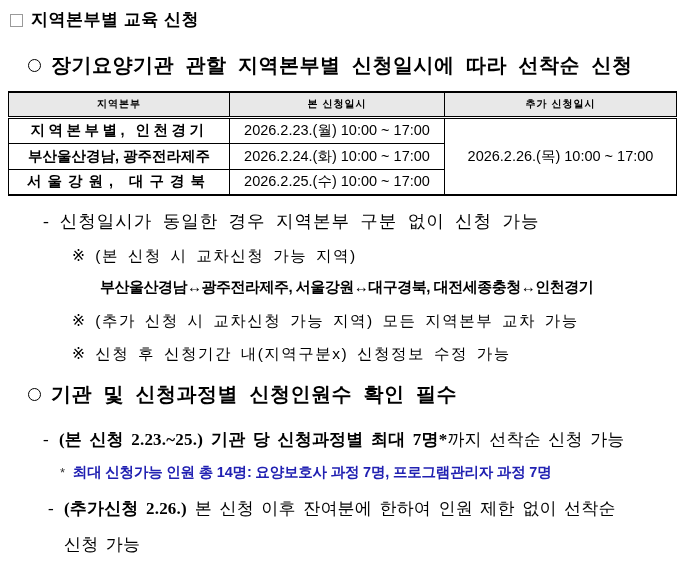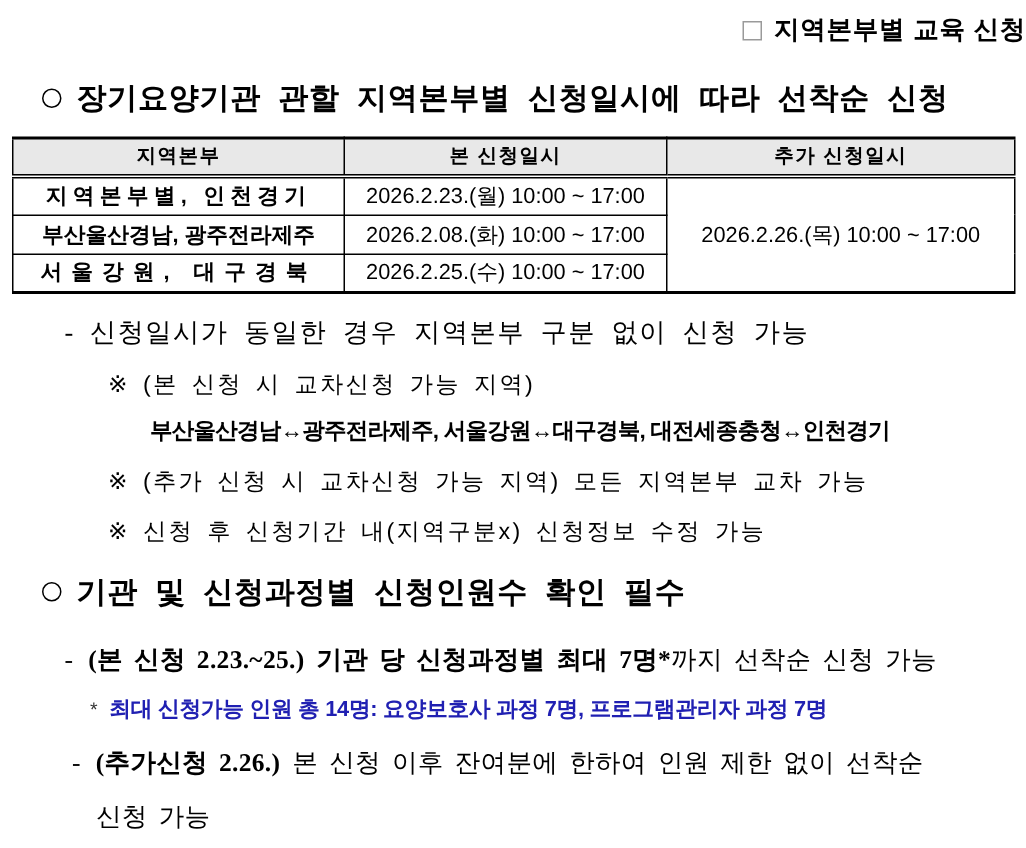--- a/index.html
+++ b/index.html
@@ -8,21 +8,21 @@
     width: 684px; height: 565px; overflow: hidden;
     font-family: "Liberation Sans", "DejaVu Sans", sans-serif;
     color: #000;
   }
   .doc { position: relative; width: 684px; height: 565px; background: #fff; }
 
   
   .page-title {
     margin: 8px 0 0 10px;
     font-size: 17px; font-weight: bold; letter-spacing: 0.5px;
-    display: flex; align-items: center; gap: 8px; justify-content: flex-end;
+    display: flex; align-items: center; gap: 8px;
   }
   .square-bullet {
     display: inline-block; width: 13px; height: 13px;
     border: 1.5px solid #9a9a9a; background: #fff; margin-top: 1px;
   }
 
   
   .section-heading {
     font-family: "Liberation Serif", "DejaVu Serif", serif;
     font-size: 20px; font-weight: bold;
@@ -42,21 +42,21 @@
     margin: 12px 0 0 8px; width: 668px;
     border-collapse: collapse; table-layout: fixed;
     border-top: 2.5px solid #000; border-bottom: 2.5px solid #000;
     border-left: 1px solid #000; border-right: 1px solid #000;
   }
   table.schedule col.c1 { width: 221px; }
   table.schedule col.c2 { width: 215px; }
   table.schedule col.c3 { width: 232px; }
   table.schedule th {
     background: #e8e8e8; height: 25px;
-    font-size: 13px; font-weight: bold; letter-spacing: 1px;
+    font-size: 10px; font-weight: bold; letter-spacing: 1px;
     border: 1px solid #000; border-bottom: 3px double #000;
     text-align: center; vertical-align: middle;
   }
   table.schedule td {
     height: 26px; border: 1px solid #000;
     text-align: center; vertical-align: middle;
     font-size: 14.5px; white-space: nowrap;
   }
   td.region { font-weight: bold; font-size: 15px; }
   td.sp-wide  { letter-spacing: 3.5px; }
@@ -129,21 +129,21 @@
       </tr>
     </thead>
     <tbody>
       <tr>
         <td class="region sp-wide">지역본부별, 인천경기</td>
         <td class="datetime">2026.2.23.(월) 10:00 ~ 17:00</td>
         <td class="datetime" rowspan="3">2026.2.26.(목) 10:00 ~ 17:00</td>
       </tr>
       <tr>
         <td class="region sp-none">부산울산경남, 광주전라제주</td>
-        <td class="datetime">2026.2.08.(화) 10:00 ~ 17:00</td>
+        <td class="datetime">2026.2.24.(화) 10:00 ~ 17:00</td>
       </tr>
       <tr>
         <td class="region sp-wider">서울강원, 대구경북</td>
         <td class="datetime">2026.2.25.(수) 10:00 ~ 17:00</td>
       </tr>
     </tbody>
   </table>
 
   <div class="note-dash"><span class="dash-marker">-</span><span>신청일시가 동일한 경우 지역본부 구분 없이 신청 가능</span></div>
 

